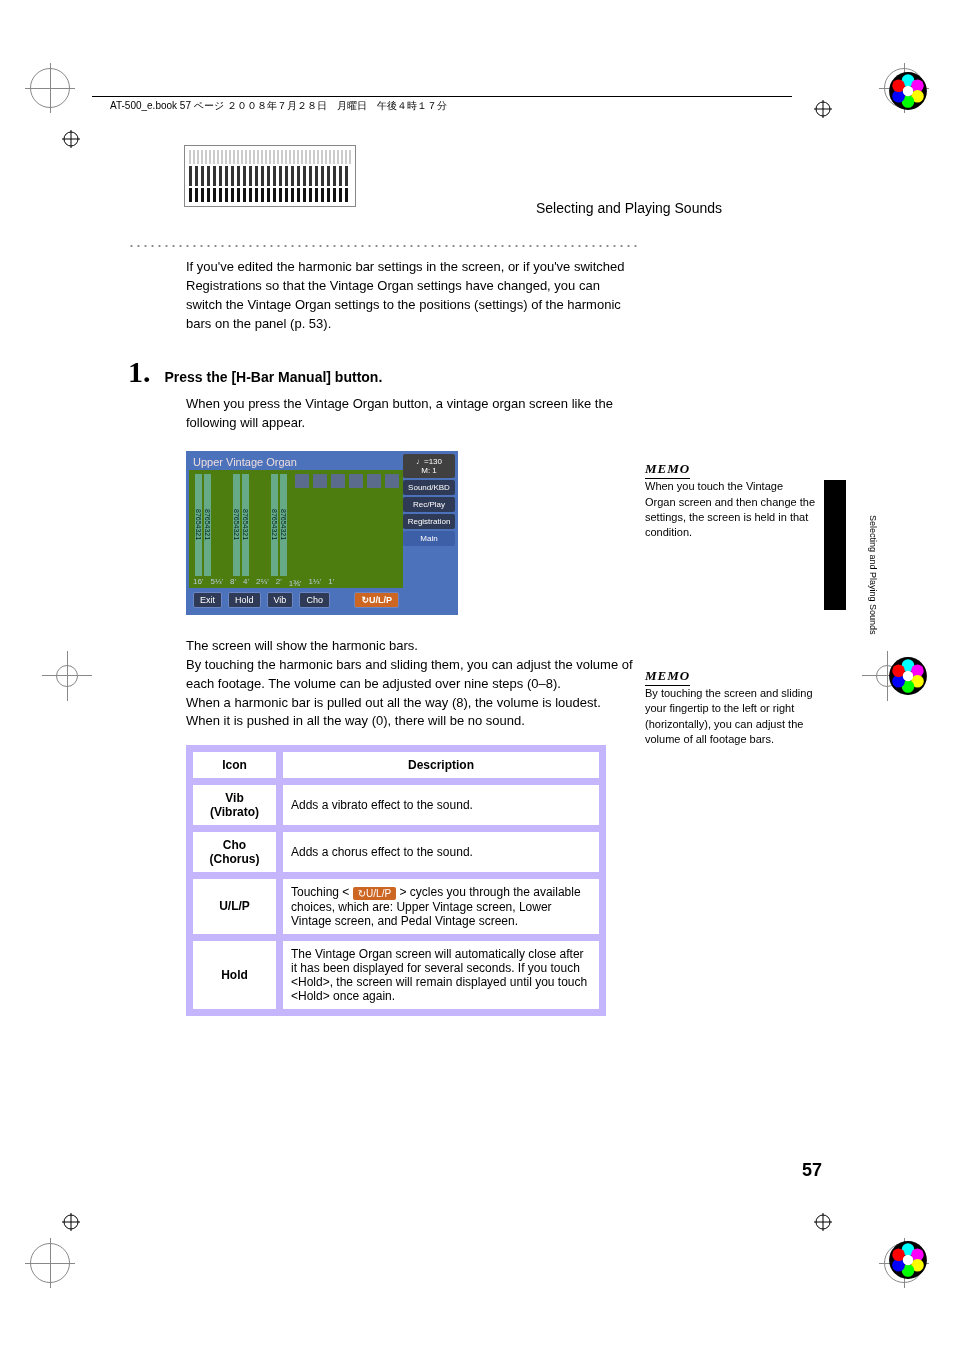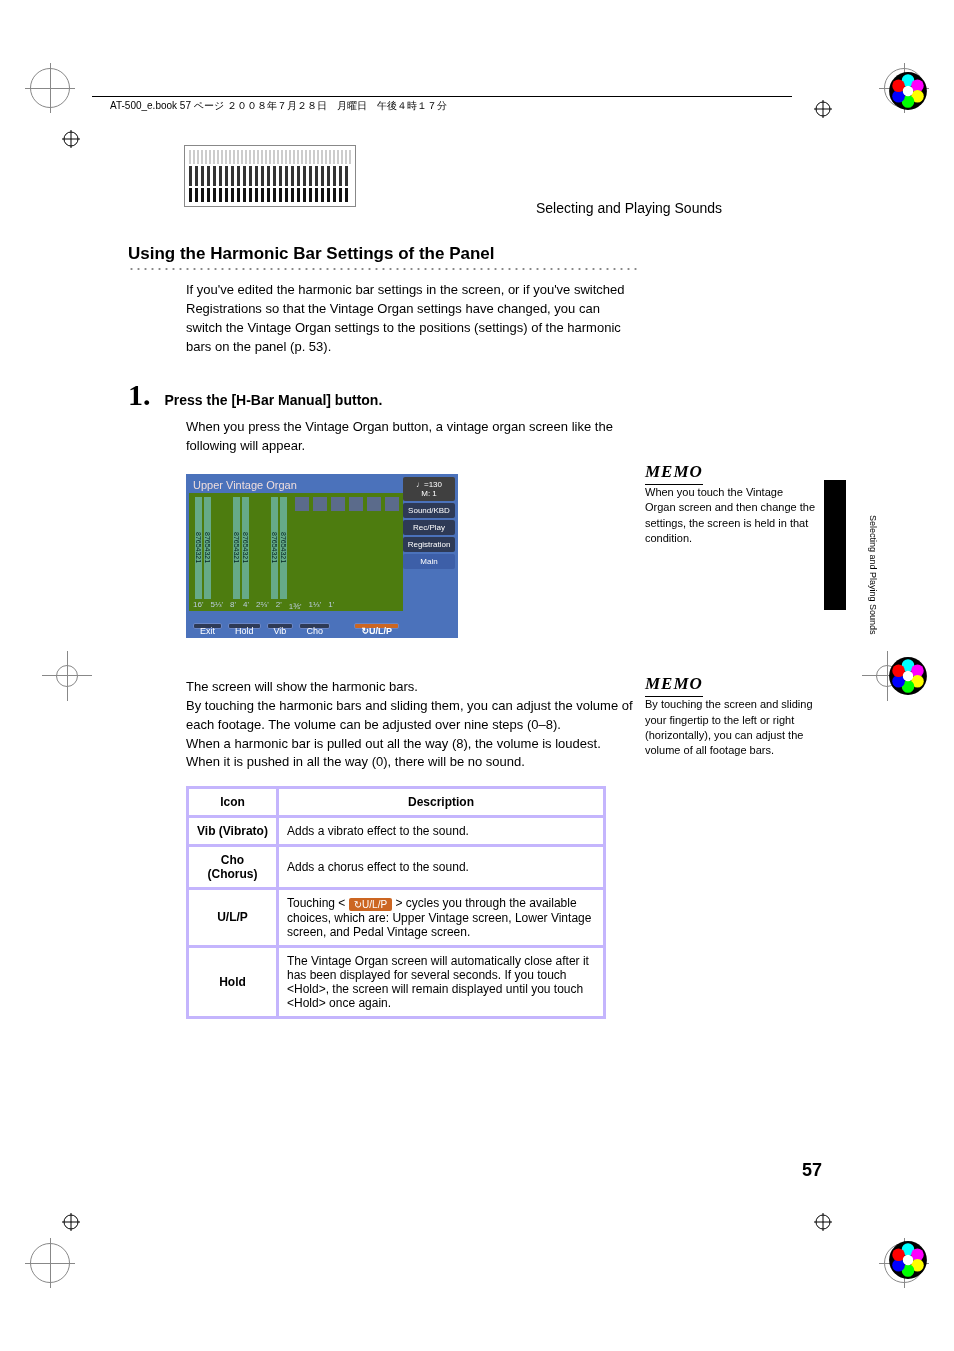--- a/index.html
+++ b/index.html
@@ -82,58 +82,58 @@
   .step { display:flex; align-items:baseline; gap:14px; margin-bottom:6px; }
   .step .num { font-size:30px; font-weight:bold; font-family: Georgia, 'Times New Roman', serif; }
   .step .label { font-size:14px; font-weight:bold; }
 
   .step-body { margin-left:58px; font-size:13px; line-height:1.45; margin-bottom:18px; }
 
   .subhead { margin-left:58px; font-size:14px; font-weight:bold; margin-bottom:10px; }
 
   
   .vorgan {
-    margin-left:58px; width:272px; height:164px; border:3px solid #4b72bb; background:#4b72bb; font-size:10px; color:#fff; position:relative; margin-bottom:40px;
+    margin-left:58px; width:272px; height:164px; border:3px solid #4b72bb; background:#4b72bb; font-size:10px; color:#fff; position:relative; margin-bottom:22px;
   }
   .vorgan .titlebar { height:16px; display:flex; justify-content:space-between; align-items:center; padding:0 4px; }
   .vorgan .titlebar .t-left { color:#edd; font-size:11px; }
   .vorgan .dark { background:#4d7c0f; position:absolute; top:16px; left:0; right:52px; bottom:22px; }
   .vorgan .dark .numcol { position:absolute; top:4px; bottom:14px; width:7px; background:#6a8; writing-mode:vertical-rl; font-size:7px; line-height:7px; color:#022; text-align:center; }
   .vorgan .dark .numcol.c1 { left:6px; }
   .vorgan .dark .numcol.c2 { left:15px; }
   .vorgan .dark .numcol.c3 { left:44px; }
   .vorgan .dark .numcol.c4 { left:53px; }
   .vorgan .dark .numcol.c5 { left:82px; }
   .vorgan .dark .numcol.c6 { left:91px; }
   .vorgan .dark .slots { position:absolute; top:4px; left:106px; right:4px; height:50px; display:flex; gap:4px; }
   .vorgan .dark .slots span{ background:#5b6b8b; width:14px; height:14px; }
   .vorgan .dark .footages { position:absolute; bottom:2px; left:4px; right:4px; font-size:8px; color:#bcd; display:flex; gap:7px; white-space:nowrap; }
   .vorgan .rightcol { position:absolute; top:0; right:0; width:52px; display:flex; flex-direction:column; gap:2px; }
   .vorgan .rightcol .pill { background:#2e3a56; color:#fff; font-size:8px; text-align:center; padding:3px 0; border-radius:2px; }
   .vorgan .rightcol .pill.tempo { background:#404040; }
   .vorgan .rightcol .pill.main { background:#3d5fa8; }
-  .vorgan .bottombar { position:absolute; bottom:0; left:0; right:52px; height:22px; background:#4b72bb; display:flex; gap:6px; padding:12px 4px; }
+  .vorgan .bottombar { position:absolute; bottom:0; left:0; right:52px; height:22px; background:#4b72bb; display:flex; gap:6px; align-items:center; padding:12px 4px; }
   .vorgan .btn { background:#2e3a56; color:#fff; font-size:9px; padding:2px 6px; border:1px solid #6a86c7; border-radius:2px; }
   .vorgan .btn.ulp { background:#c62; font-weight:bold; }
 
   .post { margin-left:58px; font-size:13px; line-height:1.45; margin-bottom:14px; }
 
   table.icon-desc {
     margin-left:58px; width:420px; border-collapse:collapse; font-size:12px;
   }
   table.icon-desc th, table.icon-desc td {
-    border:3px solid #c4b5fd; padding:6px 8px; vertical-align:middle;
+    border:7px solid #c4b5fd; padding:6px 8px; vertical-align:middle;
   }
   table.icon-desc th { font-weight:bold; text-align:center; }
   table.icon-desc td.iconcell { font-weight:bold; text-align:center; width:90px; }
   table.icon-desc .ulp-chip { display:inline-block; background:#c62; color:#fff; font-size:10px; padding:1px 5px; border-radius:2px; vertical-align:middle; }
 
   
   .sidenotes { position:absolute; top:460px; left:645px; width:170px; font-size:11px; line-height:1.4; }
-  .memo-label { font-family: 'Comic Sans MS', cursive; font-weight:bold; font-style:italic; font-size:17px; border-bottom:1px solid #000; display:inline-block; letter-spacing:1px; }
+  .memo-label { font-family: 'Comic Sans MS', cursive; font-weight:bold; font-style:italic; font-size:13px; border-bottom:1px solid #000; display:inline-block; letter-spacing:1px; }
   .note-label { font-size:10px; font-weight:bold; border:1.5px solid #000; border-radius:5px; padding:0 4px; display:inline-block; }
   .sn-block { margin-bottom:50px; }
   .sn-block.n2 { margin-top: 126px; }
   .sn-block.n3 { margin-top: 44px; }
 
   .pagenum { position:absolute; bottom:170px; right:132px; font-size:18px; font-weight:bold;margin-top:38px; }
 </style>
 </head>
 <body>
 
@@ -236,21 +236,20 @@
     <div class="inner">
       <div class="rowA"></div>
       <div class="rowB"></div>
       <div class="rowC"></div>
     </div>
   </div>
 
   <div class="breadcrumb">Selecting and Playing Sounds</div>
 
   <div class="content">
-    <h2 class="section-title">Using the Harmonic Bar Settings of the Panel</h2>
     <div class="dotrule"></div>
     <p class="intro">If you've edited the harmonic bar settings in the screen, or if you've switched Registrations so that the Vintage Organ settings have changed, you can switch the Vintage Organ settings to the positions (settings) of the harmonic bars on the panel (p. 53).</p>
 
     <div class="step">
       <span class="num">1.</span>
       <span class="label">Press the [H-Bar Manual] button.</span>
     </div>
     <p class="step-body">When you press the Vintage Organ button, a vintage organ screen like the following will appear.</p>
 
 

